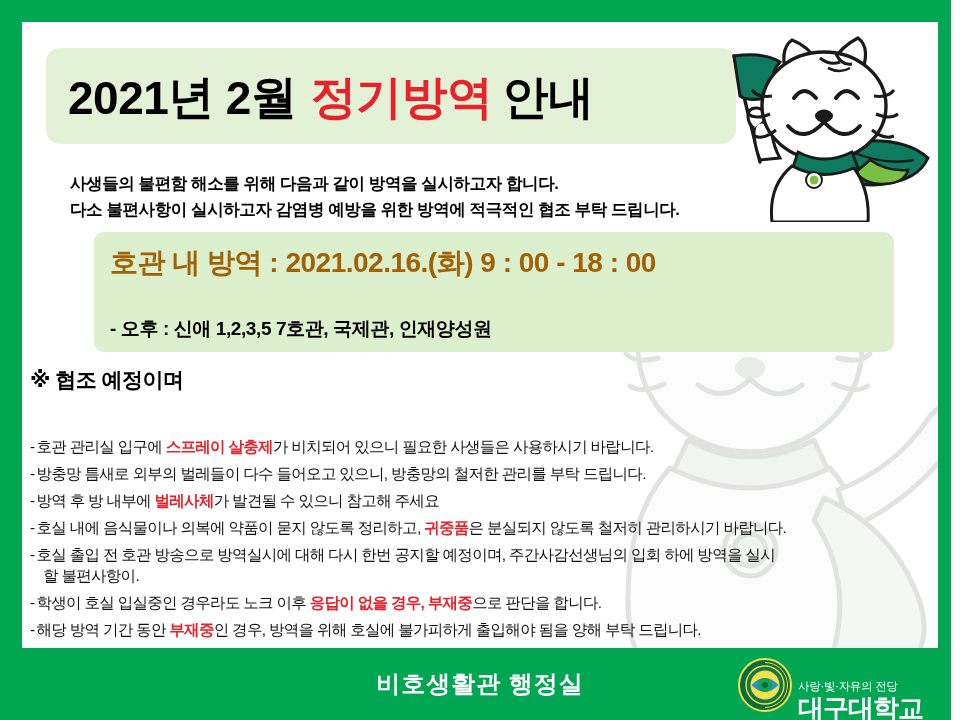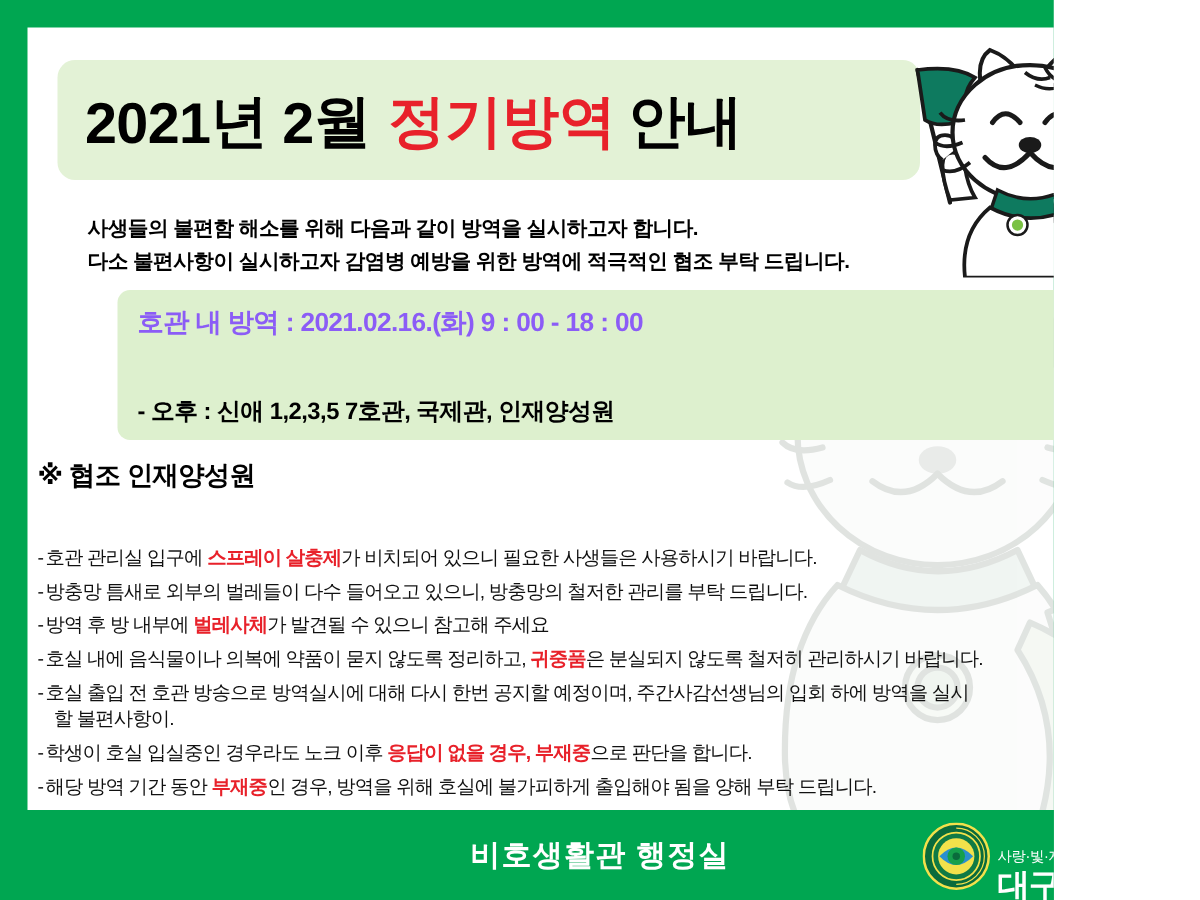--- a/index.html
+++ b/index.html
@@ -6,21 +6,21 @@
   html, body {
     margin: 0;
     padding: 0;
     background: #ffffff;
   }
   body {
     font-family: "Liberation Sans", "DejaVu Sans", sans-serif;
   }
   #poster {
     position: relative;
-    width: 843px;
+    width: 951px;
     height: 720px;
     background: #00a651;
     box-sizing: border-box;
     overflow: hidden;
   }
   
   .sheet {
     position: absolute;
     left: 22px;
     top: 22px;
@@ -101,24 +101,24 @@
     top: 210px;
     width: 800px;
     height: 120px;
     background: #ddf0ce;
     border-radius: 10px;
   }
   .sched-main {
     position: absolute;
     left: 88px;
     top: 222px;
-    font-size: 21px;
+    font-size: 28px;
     font-weight: bold;
     letter-spacing: -0.5px;
-    color: #8b5cf6;
+    color: #a16207;
     white-space: nowrap;
   }
   .sched-line {
     position: absolute;
     left: 88px;
     font-size: 19px;
     font-weight: bold;
     letter-spacing: -0.4px;
     color: #000;
     white-space: nowrap;
@@ -323,21 +323,21 @@
 
     <div class="intro">
       <div>사생들의 불편함 해소를 위해 다음과 같이 방역을 실시하고자 합니다.</div>
       <div>다소 불편사항이 실시하고자 감염병 예방을 위한 방역에 적극적인 협조 부탁 드립니다.</div>
     </div>
 
     <div class="schedule-box"></div>
     <div class="sched-main">호관 내 방역 : 2021.02.16.(화)  9 : 00  -  18 : 00</div>
     <div class="sched-line sched-pm">- 오후 : 신애 1,2,3,5 7호관,  국제관,  인재양성원</div>
 
-    <div class="sec-head">※ 협조 인재양성원</div>
+    <div class="sec-head">※ 협조 예정이며</div>
 
     <div class="bullets">
 
       <div class="bullet">
         <span class="dash">-</span><span>호관 관리실 입구에 </span><span class="hl">스프레이 살충제</span><span>가 비치되어 있으니 필요한 사생들은 사용하시기 바랍니다.</span>
       </div>
 
       <div class="bullet">
         <span class="dash">-</span><span>방충망 틈새로 외부의 벌레들이 다수 들어오고 있으니, 방충망의 철저한 관리를 부탁 드립니다.</span><span class="hl"></span><span></span>
       </div>

